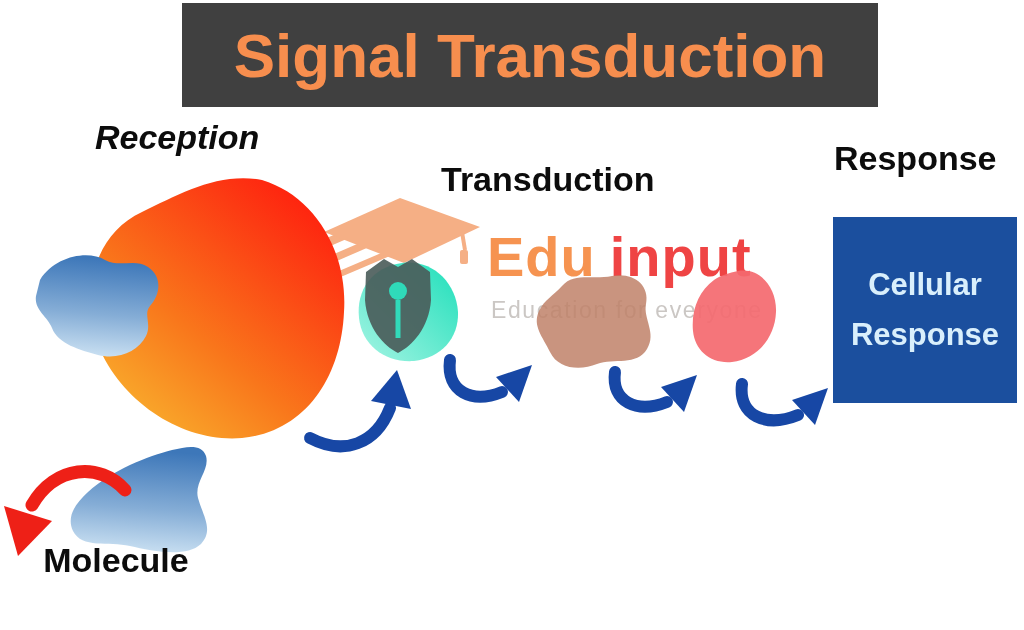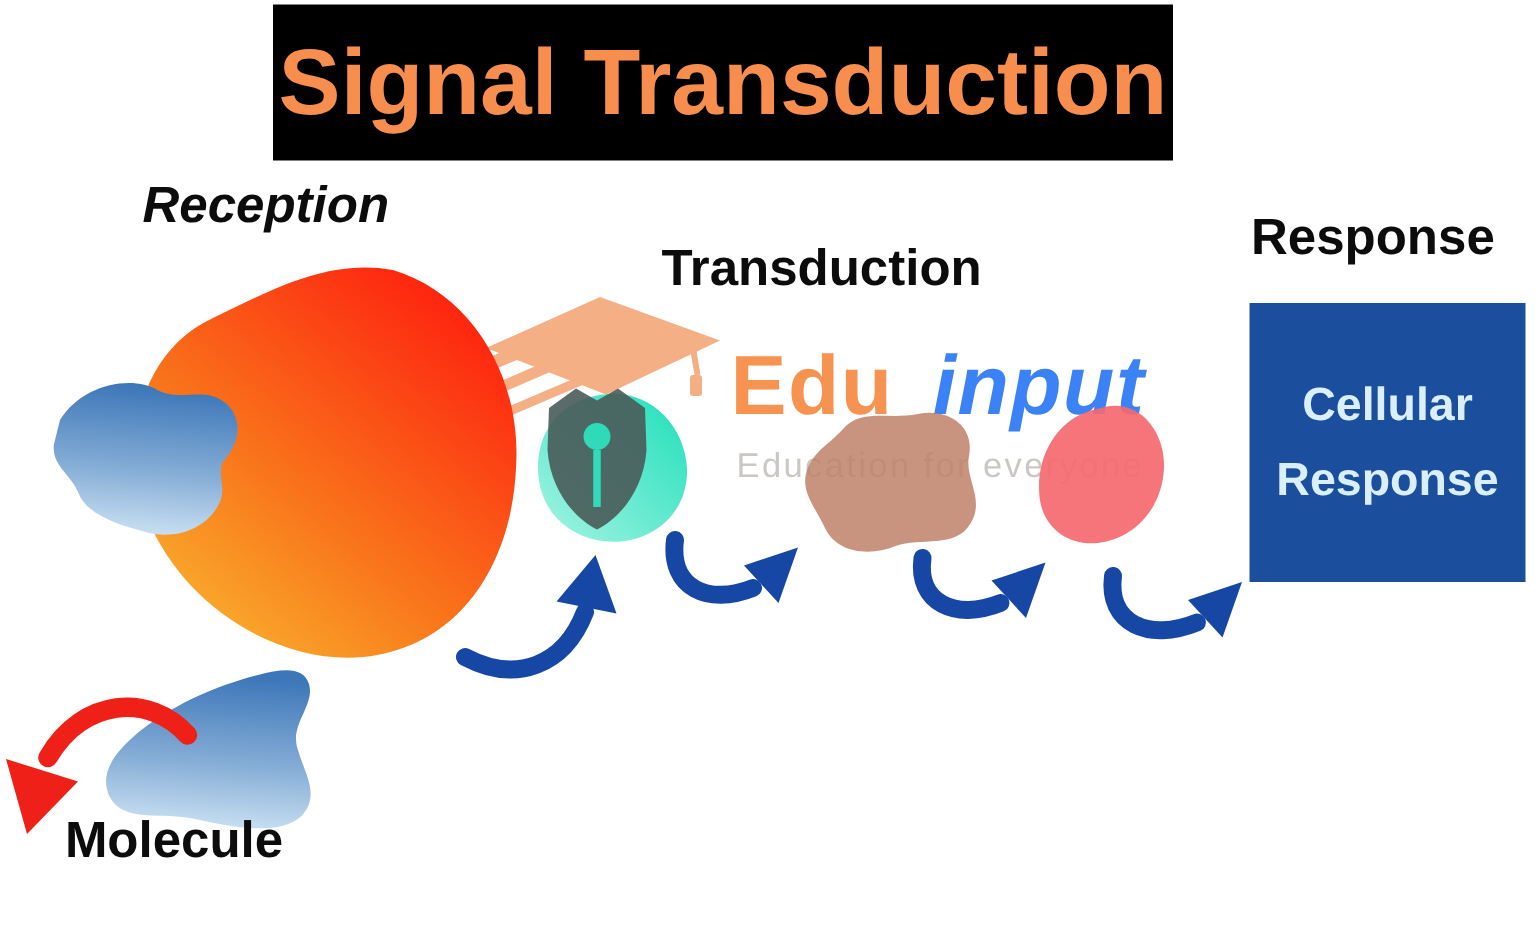--- a/index.html
+++ b/index.html
@@ -2,45 +2,45 @@
 <html><head>
 <meta charset="utf-8">
 <style>
   html,body{margin:0;padding:0;background:#ffffff;}
   .stage{
     position:relative;width:1024px;height:630px;background:#ffffff;overflow:hidden;
     font-family:"Liberation Sans",sans-serif;
   }
   
   .banner{
-    position:absolute;left:182px;top:3px;width:600px;height:104px;
-    background:#000000;display:flex;align-items:center;justify-content:center;z-index:1;
+    position:absolute;left:182px;top:3px;width:696px;height:104px;
+    background:#404040;display:flex;align-items:center;justify-content:center;z-index:1;
   }
   .banner h1{
     margin:0;font-size:62px;font-weight:800;color:#F78E4E;letter-spacing:0;
     font-family:"Liberation Sans",sans-serif;
   }
   
   .wm-brand{position:absolute;left:487px;top:224px;z-index:1;font-weight:700;font-size:56px;letter-spacing:1px;white-space:nowrap;}
   .wm-edu{color:#F69350;text-align:center;}
-  .wm-input{color:#3b82f6;margin-left:26px;font-style:italic;}
+  .wm-input{color:#ef4444;margin-left:14px;}
   .wm-tagline{position:absolute;left:491px;top:297px;z-index:1;font-size:23px;font-weight:400;color:#CBC7C4;letter-spacing:1.6px;white-space:nowrap;}
   
   svg.diagram{position:absolute;left:0;top:0;z-index:2;}
   
   .lbl{position:absolute;z-index:3;color:#0C0C0C;font-weight:800;font-size:34px;white-space:nowrap;}
   .lbl-reception{left:95px;top:118px;font-style:italic;}
   .lbl-transduction{left:441px;top:160px;}
   .lbl-response{left:834px;top:139px;}
   .lbl-relay{left:445px;top:411px;font-size:33px;}
   .lbl-signaling{left:10px;top:536px;width:212px;text-align:center;line-height:1.42;white-space:normal;}
   .lbl-signaling span{display:block;}
   
   .response-box{
-    position:absolute;left:833px;top:202px;width:184px;height:186px;background:#1B4F9E;
+    position:absolute;left:833px;top:217px;width:184px;height:186px;background:#1B4F9E;
     display:flex;flex-direction:column;align-items:center;justify-content:center;z-index:3;
   }
   .response-box span{font-size:31px;font-weight:800;color:#D9EFFC;line-height:1.6;display:block;}
 </style>
 </head>
 <body>
 
 <div class="stage">
 
   <div class="banner">

